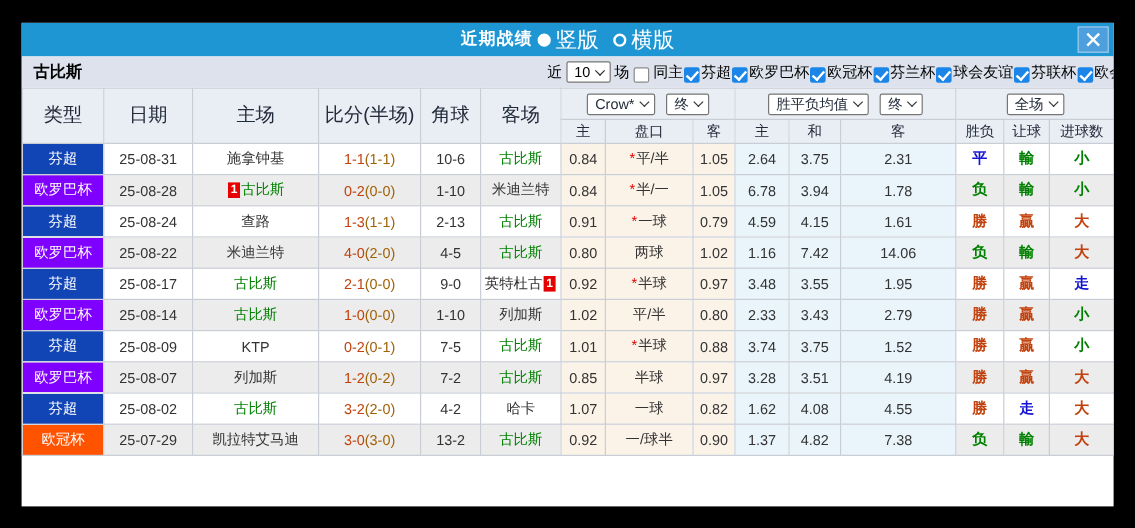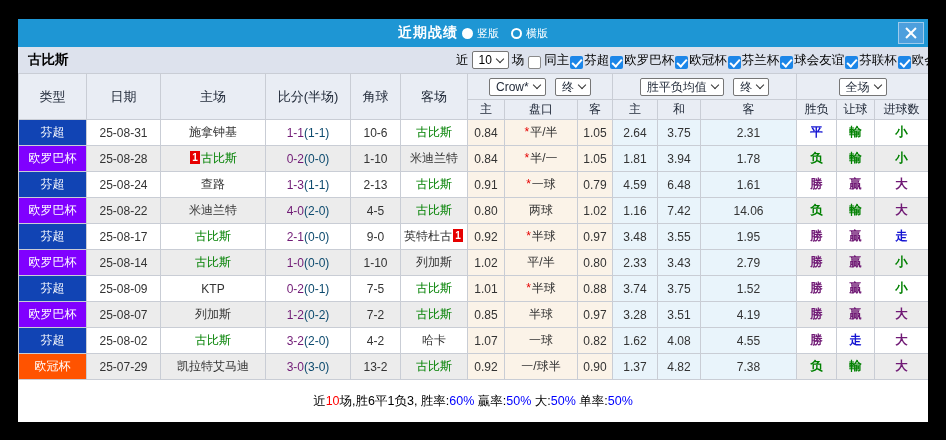--- a/index.html
+++ b/index.html
@@ -12,21 +12,21 @@
     position:absolute; left:18px; top:19px; width:910px; height:403px;
     background:#fff; display:flex; flex-direction:column; overflow:hidden;
   }
   
   .titlebar {
     height:28px; background:#1e96d4; position:relative;
     display:flex; align-items:center; justify-content:center; color:#fff;
   }
   .title-text { font-weight:bold; font-size:14px; letter-spacing:1px; }
   .radio-group { display:flex; align-items:center; margin-left:4px; gap:12px; }
-  .radio-opt { display:flex; align-items:center; gap:4px; font-size:11px; cursor:default; }
+  .radio-opt { display:flex; align-items:center; gap:4px; font-size:18px; cursor:default; }
   .radio-dot { width:11px; height:11px; border-radius:50%; border:2px solid #fff; display:inline-block; }
   .radio-dot.sel { background:#fff; }
   .close-btn {
     position:absolute; right:4px; top:3px; width:26px; height:22px;
     background:#4d9fdd; border:1px solid #9fcbec; display:flex;
     align-items:center; justify-content:center; cursor:default;
   }
   .x-icon { position:relative; width:12px; height:12px; display:inline-block; }
   .x-icon::before,.x-icon::after {
     content:""; position:absolute; left:5px; top:-1px; width:2px; height:14px; background:#fff;
@@ -55,31 +55,31 @@
     content:""; position:absolute; left:4px; top:1px; width:4px; height:8px;
     border-right:2px solid #fff; border-bottom:2px solid #fff; transform:rotate(42deg);
   }
   .cb-item { display:inline-flex; align-items:flex-end; margin-right:1px; }
   
   table { border-collapse:collapse; table-layout:fixed; width:910px; font-size:12px; }
   th, td { border:1px solid #c9cdd5; text-align:center; padding:0 1px; overflow:hidden; white-space:nowrap; }
   thead th { background:#e9edf4; color:#222b3a; font-weight:normal; }
   thead tr.hrow1 th { height:26px; }
   thead tr.hrow2 th { height:20px; font-size:12px; }
-  th.span2 { height:46px; font-size:13px; }
+  th.span2 { height:46px; font-size:16px; }
   tbody td { height:26px; color:#333; }
   tbody tr.even td { background:#fff; }
   tbody tr.odd  td { background:#ececec; }
   tbody td.bg-cream { background:#fbf3e8 !important; }
   tbody td.bg-azure { background:#e9f4fb !important;margin-left:46px; }
   td.type-cell { color:#fff; font-size:12px; }
-  .c-red   { color:#701a75; }
+  .c-red   { color:#c2410c; }
   .c-green { color:#008000; }
   .c-blue  { color:#1414d2; }
-  .score-half { color:#0c4a6e; }
+  .score-half { color:#a16207; }
   .res { font-weight:bold; font-size:12.5px; }
   .star { color:#e60000; margin-right:1px; }
   .badge1 {
     display:inline-block; background:#e60000; color:#fff; font-size:10px; font-weight:bold;
     width:10px; height:13px; line-height:13px; text-align:center; vertical-align:1px; margin:0 1px;
   }
   .team-green { color:#008000; }
   
   .footer { flex:1; background:#fff; display:flex; align-items:center; justify-content:center; font-size:12.5px; }
   .footer span { white-space:pre; }
@@ -240,39 +240,39 @@
         <tr class="odd">
           <td class="type-cell" style="background: rgb(128, 0, 255);">欧罗巴杯</td>
           <td>25-08-28</td>
           <td><span class="badge1">1</span><span class="team-green">古比斯</span></td>
           <td><span class="c-red">0-2</span><span class="score-half">(0-0)</span></td>
           <td>1-10</td>
           <td><span>米迪兰特</span></td>
           <td class="bg-cream">0.84</td>
           <td class="bg-cream"><span class="star">*</span>半/一</td>
           <td class="bg-cream">1.05</td>
-          <td class="bg-azure">1.81</td>
+          <td class="bg-azure">6.78</td>
           <td class="bg-azure">3.94</td>
           <td class="bg-azure">1.78</td>
           <td><span class="res c-green">负</span></td>
           <td><span class="res c-green">輸</span></td>
           <td><span class="res c-green">小</span></td>
         </tr>
         <tr class="even">
           <td class="type-cell" style="background: rgb(17, 68, 180);">芬超</td>
           <td>25-08-24</td>
           <td><span>查路</span></td>
           <td><span class="c-red">1-3</span><span class="score-half">(1-1)</span></td>
           <td>2-13</td>
           <td><span class="team-green">古比斯</span></td>
           <td class="bg-cream">0.91</td>
           <td class="bg-cream"><span class="star">*</span>一球</td>
           <td class="bg-cream">0.79</td>
           <td class="bg-azure">4.59</td>
-          <td class="bg-azure">6.48</td>
+          <td class="bg-azure">4.15</td>
           <td class="bg-azure">1.61</td>
           <td><span class="res c-red">勝</span></td>
           <td><span class="res c-red">贏</span></td>
           <td><span class="res c-red">大</span></td>
         </tr>
         <tr class="odd">
           <td class="type-cell" style="background: rgb(128, 0, 255);">欧罗巴杯</td>
           <td>25-08-22</td>
           <td><span>米迪兰特</span></td>
           <td><span class="c-red">4-0</span><span class="score-half">(2-0)</span></td>
@@ -386,17 +386,14 @@
           <td class="bg-azure">1.37</td>
           <td class="bg-azure">4.82</td>
           <td class="bg-azure">7.38</td>
           <td><span class="res c-green">负</span></td>
           <td><span class="res c-green">輸</span></td>
           <td><span class="res c-red">大</span></td>
         </tr>
       </tbody>
   </table>
 
-  <div class="footer">
-    <span id="footer-line"><span class="">近</span><span class="f-red">10</span><span class="">场,胜6平1负3, 胜率:</span><span class="f-blue">60%</span><span class=""> 贏率:</span><span class="f-blue">50%</span><span class=""> 大:</span><span class="f-blue">50%</span><span class=""> 单率:</span><span class="f-blue">50%</span></span>
-  </div>
 
 </div>
 
 </body></html>

